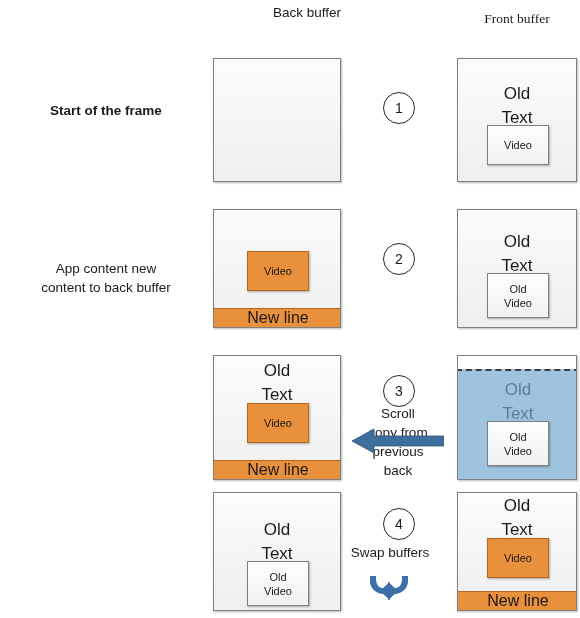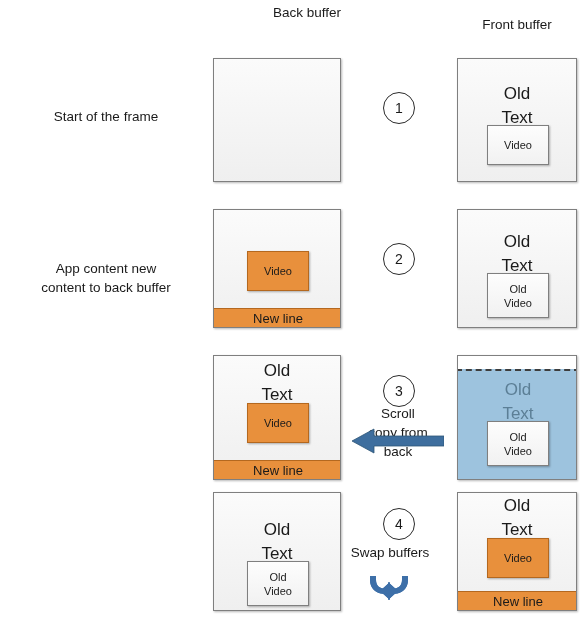--- a/index.html
+++ b/index.html
@@ -18,33 +18,33 @@
 
   
   .col-header {
     position: absolute;
     font-size: 13.5px;
     color: #1a1a1a;
     text-align: center;
     white-space: nowrap;
   }
   #hdr-back  { left: 213px; top: 5px;  width: 128px; text-align: right; }
-  #hdr-front { left: 457px; top: 17px;  width: 120px; }
+  #hdr-front { left: 457px; top: 11px;  width: 120px; font-family: Liberation Serif, serif; }
 
   
   .row-label {
     position: absolute;
     left: 0px;
     width: 212px;
     text-align: center;
     font-size: 13.5px;
     line-height: 19px;
     color: #1a1a1a;
   }
-  #label-1 { top: 107px; }
+  #label-1 { top: 101px; font-weight: bold; }
   #label-2 { top: 259px; }
   #label-3 { top: 399px; }
 
   
   .buffer {
     position: absolute;
     box-sizing: border-box;
     border: 1px solid #7f7f7f;
     background: linear-gradient(to bottom, #fbfbfb 0%, #efefef 100%);
     box-shadow: 1px 1px 2px rgba(0,0,0,0.28);
@@ -91,21 +91,21 @@
 
   
   .newline-bar {
     position: absolute;
     box-sizing: border-box;
     background: #e8903c;
     border: 1px solid #b4681f;
     display: flex;
     align-items: center;
     justify-content: center;
-    font-size: 13px;
+    font-size: 16px;
     color: #1a1a1a;
   }
 
   
   .blue-region {
     position: absolute;
     box-sizing: border-box;
     background: #9dc3de;
     border: 2px dashed #3d3d3d;
   }
@@ -199,20 +199,21 @@
   <div class="big-text" style="top:28px;">Text</div>
   <div class="vid-box vid-orange" style="left:33px; top:47px; width:62px; height:40px;">Video</div>
   <div class="newline-bar" style="left:-1px; bottom:-1px; width:130px; height:20px;">New line</div>
 </div>
 
 <div class="step-circle" style="left:383px; top:375px;">3</div>
 
 <div class="mid-caption" style="left:348px; top:404px; width:100px;">
   <div>Scroll</div>
   <div>copy from</div>
+  <div>previous</div>
   <div>back</div>
 </div>
 
 <svg id="scroll-arrow" viewBox="0 0 92 26">
   <polygon points="0,13 22,1 22,8 92,8 92,18 22,18 22,25" fill="#3e6e9e" stroke="#2e5576" stroke-width="0.8"></polygon>
 </svg>
 
 <div class="buffer plain-border" style="left:457px; top:355px; width:120px; height:125px; background:#ffffff;">
   <div class="blue-region" style="left:-2px; top:13px; width:124px; height:114px;">
     <div class="big-text faded" style="top:8px;">Old</div>

